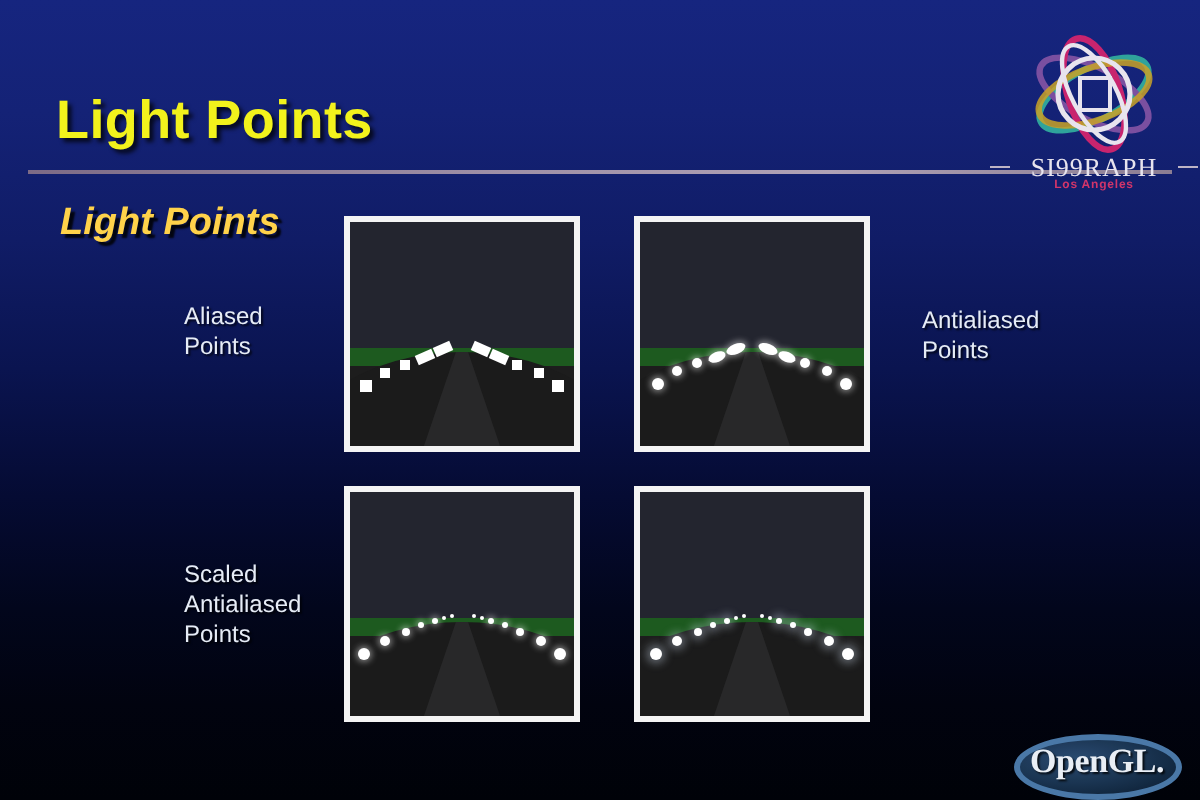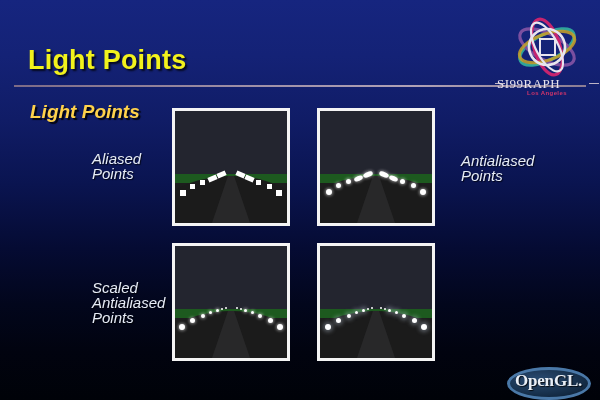--- a/index.html
+++ b/index.html
@@ -55,25 +55,24 @@
     font-style: italic;
     color: #ffd24a;
     text-shadow: 2px 2px 1px rgba(0,0,0,0.85);
     white-space: nowrap;
   }
 
   
   .caption {
     position: absolute;
     color: #e6ecf6;
-    font-size: 15px;
+    font-size: 12px;
     line-height: 15px;
     text-shadow: 1px 1px 1px rgba(0,0,0,0.7);
     white-space: pre-line;
-    font-style: italic;
   }
   .cap-tl { left: 92px;  top: 151px; text-align: left; }
   .cap-tr { left: 461px; top: 153px; text-align: left; }
   .cap-bl { left: 92px;  top: 280px; text-align: left; }
   .cap-br { left: 467px; top: 290px; text-align: left; }
 
   
   .panel {
     position: absolute;
     width: 112px;
@@ -140,21 +139,21 @@
     left: 497px;
     top: 16px;
     width: 100px;
     height: 88px;
   }
   .sig-rings { position: absolute; left: 0; top: 0; width: 100px; height: 62px; }
   .sig-word {
     position: absolute;
     left: 0; top: 60px;
     width: 100px;
-    text-align: left;
+    text-align: center;
     font-family: "Liberation Serif", serif;
     font-size: 13px;
     letter-spacing: 0.5px;
     color: #e8e4ee;
     white-space: nowrap;
   }
   .sig-sub {
     position: absolute;
     left: 0; top: 74px;
     width: 100px;

